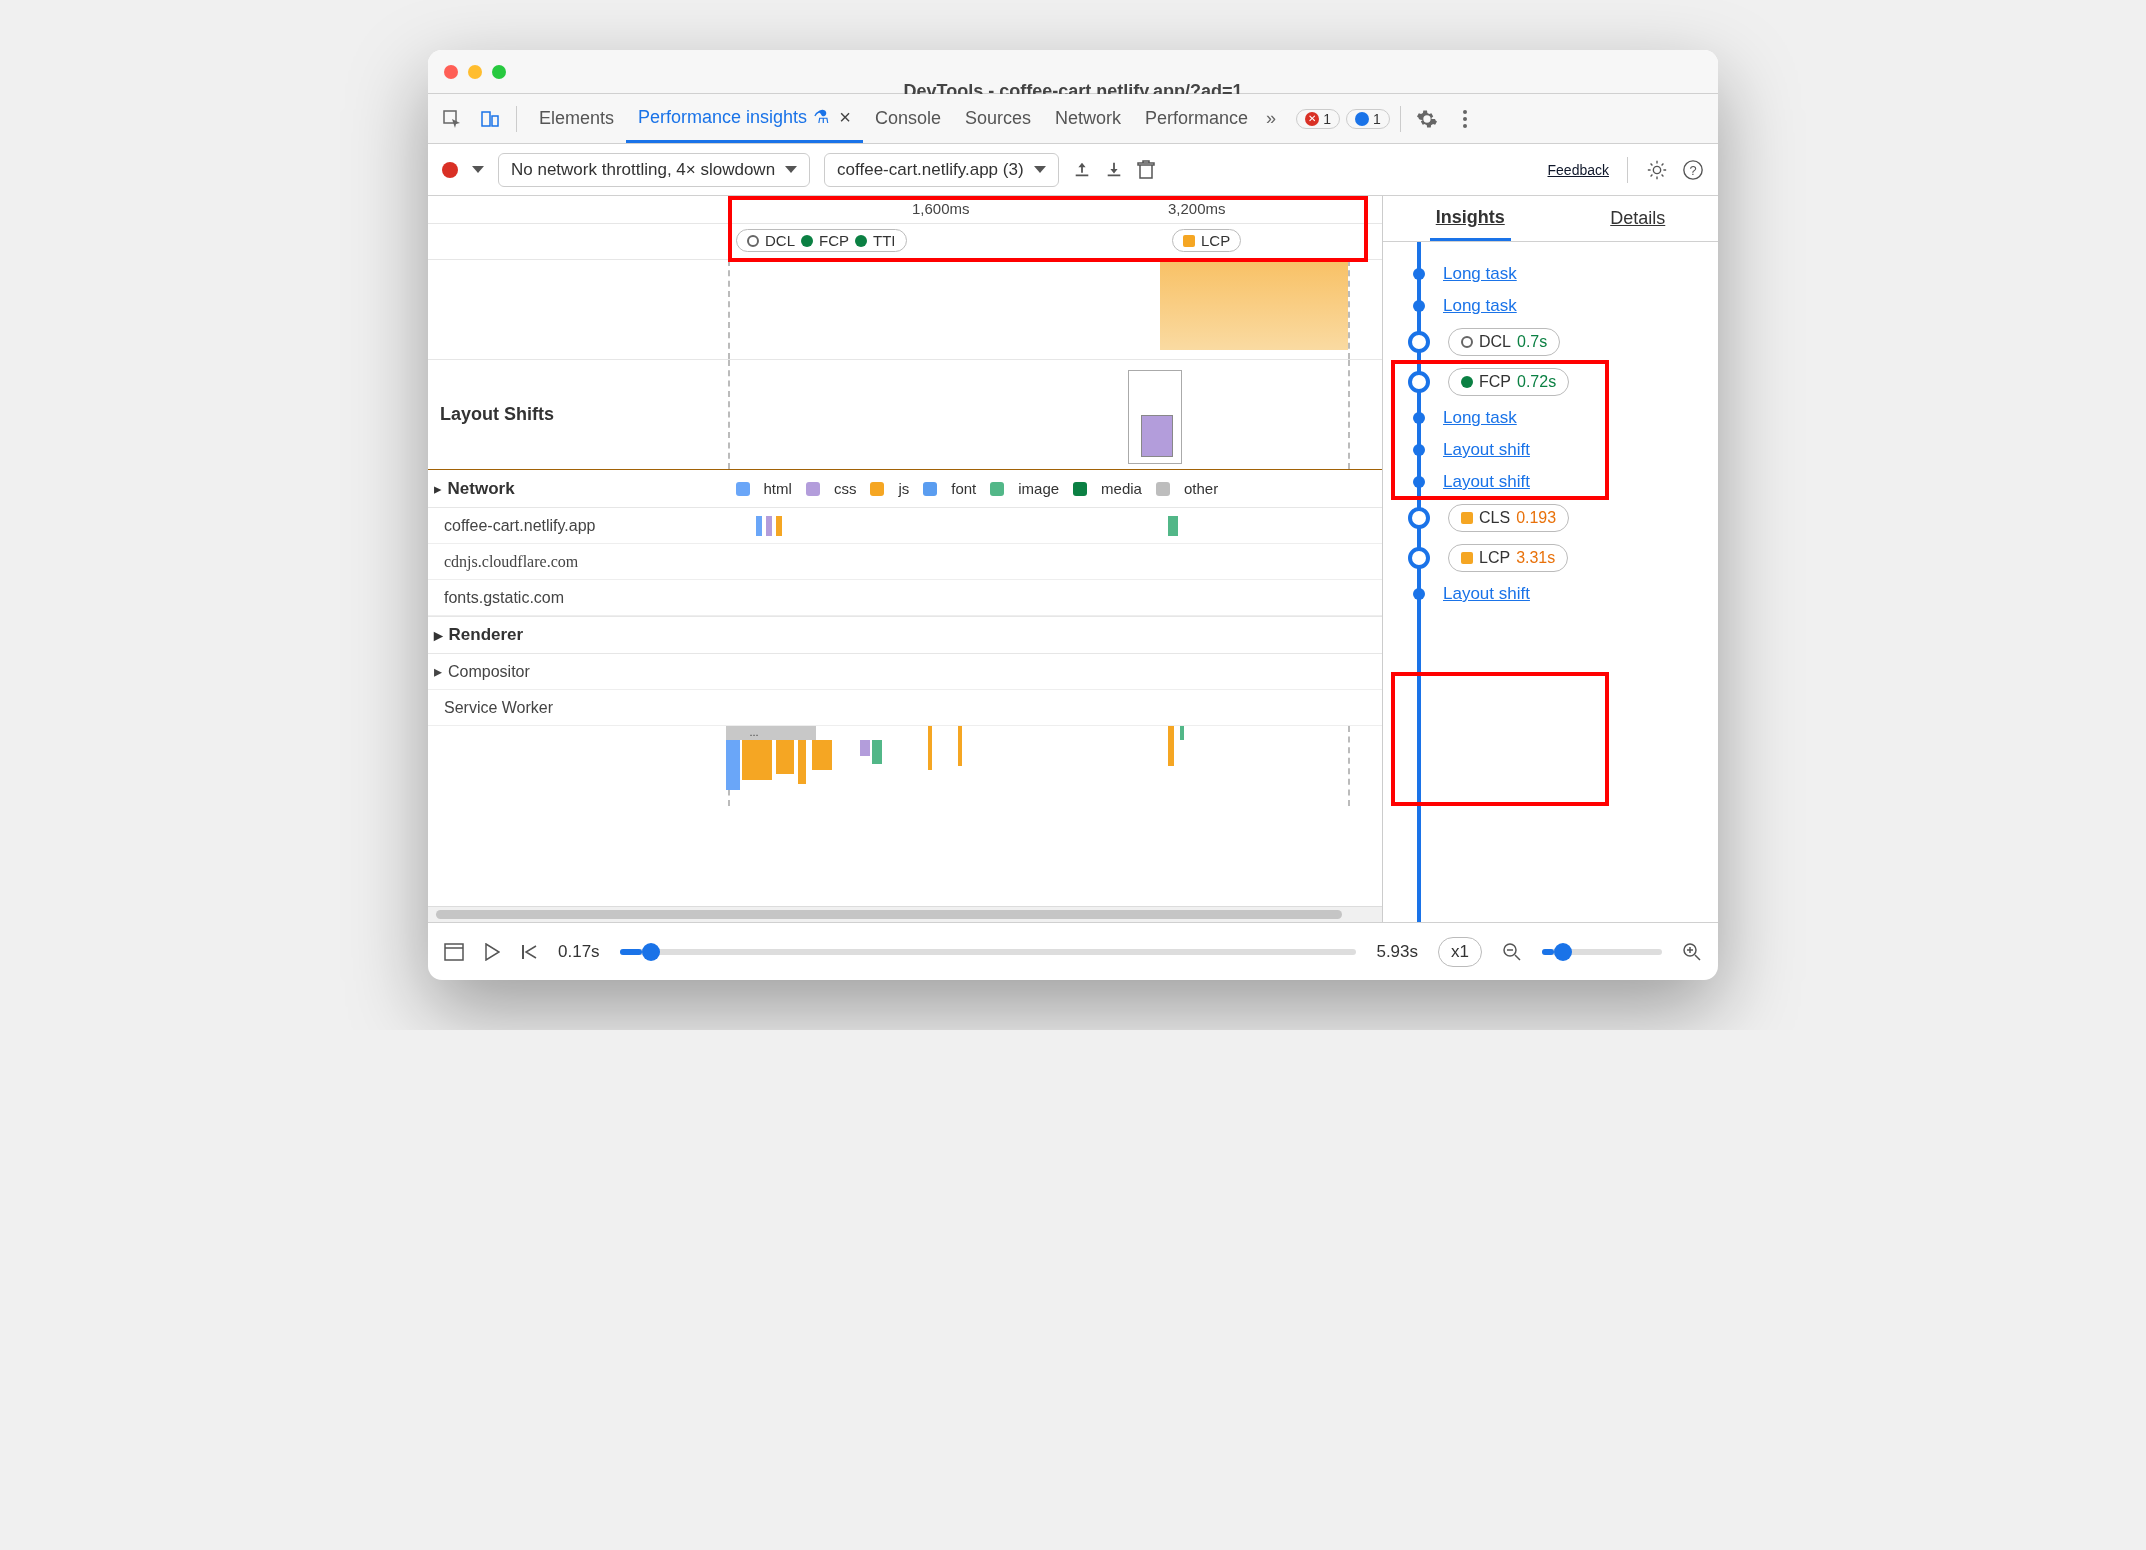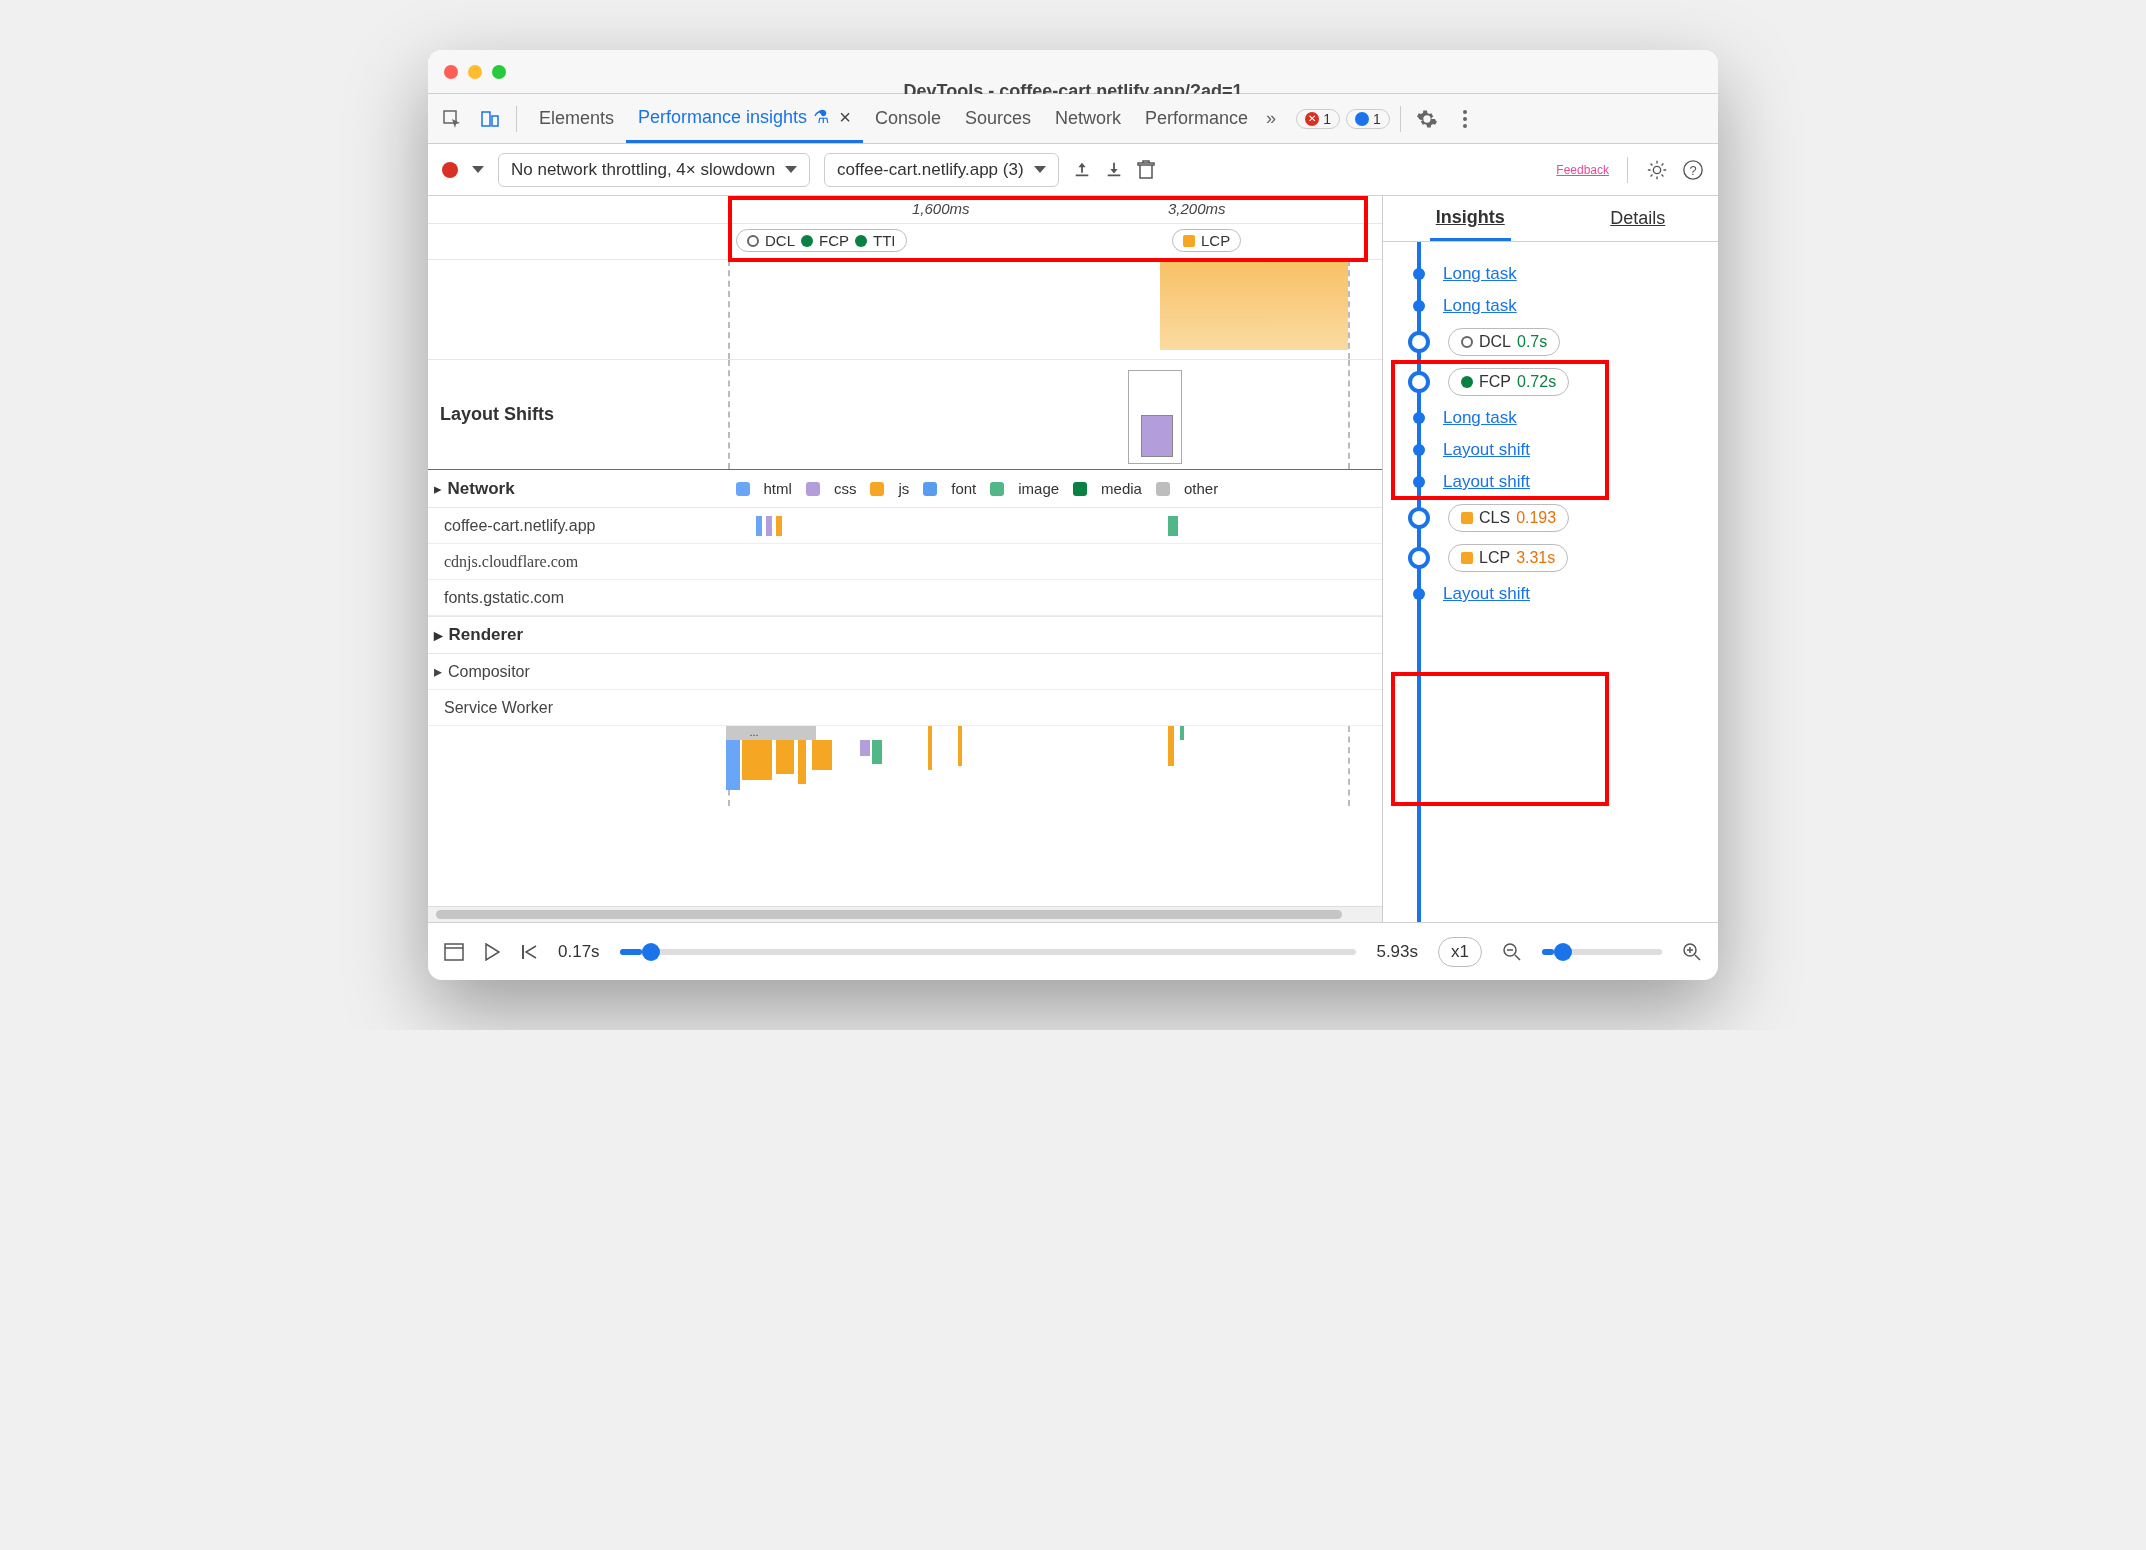--- a/index.html
+++ b/index.html
@@ -25,33 +25,33 @@
 .badge .bi { width: 14px; height: 14px; border-radius: 50%; display: inline-block; }
 .badge.err .bi { background: #d93025; } .badge.info .bi { background: #1a73e8; }
 .chev { font-size: 18px; color: #666; }
 
 
 .toolbar { height: 52px; display: flex; align-items: center; border-bottom: 1px solid #d0d0d0; padding: 0 14px; gap: 14px; flex-shrink: 0; }
 .rec { width: 16px; height: 16px; border-radius: 50%; background: #d93025; }
 .tri-down { display: inline-block; width: 0; height: 0; border-left: 6px solid transparent; border-right: 6px solid transparent; border-top: 7px solid #555; }
 .sel { border: 1px solid #ccc; border-radius: 6px; padding: 6px 12px; display: flex; align-items: center; gap: 10px; font-size: 17px; background: #fff; }
 .tool-ico { font-size: 20px; color: #555; cursor: pointer; }
-.link { color: #ec4899; text-decoration: underline; cursor: pointer; font-size: 12px; }
+.link { color: #0f172a; text-decoration: underline; cursor: pointer; font-size: 14px; }
 
 
 .body { flex: 1; display: flex; overflow: hidden; }
 .left { flex: 1; display: flex; flex-direction: column; overflow: hidden; border-right: 1px solid #ccc; position: relative; }
 .right { width: 335px; display: flex; flex-direction: column; }
 
 
 .timeline { position: relative; flex: 1; overflow: hidden; }
 .redbox { position: absolute; border: 4px solid #f00; pointer-events: none; z-index: 5; }
 .redbox.tl { left: 300px; top: 0; width: 640px; height: 66px; }
 .tl-labels { height: 28px; border-bottom: 1px solid #e6e6e6; position: relative; font-size: 15px; color: #444; }
-.tl-lab { position: absolute; top: 4px; font-style: italic; }
+.tl-lab { position: absolute; top: 4px; }
 .tl-pills { height: 36px; border-bottom: 1px solid #e6e6e6; position: relative; }
 .pill { position: absolute; top: 5px; border: 1px solid #bbb; border-radius: 14px; padding: 2px 10px; font-size: 15px; display: flex; align-items: center; gap: 6px; background: #fff; }
 .pc { width: 12px; height: 12px; border-radius: 50%; }
 .pc.open { border: 2px solid #666; background: #fff; }
 .pc.g { background: #0b8043; } .pc.o { background: #f5a623; border-radius: 2px; }
 .filmstrip { height: 100px; border-bottom: 1px solid #e6e6e6; position: relative; }
 .fs-block { position: absolute; top: 0; height: 90px; background: linear-gradient(#f5a623, #f8cb7a); opacity: 0.7; }
 .ls-row { height: 110px; border-bottom: 1px solid #a16207; position: relative; display: flex; align-items: center; }
 .ls-row .lbl { font-weight: 600; padding-left: 12px; font-size: 18px; }
 .thumb { position: absolute; left: 700px; top: 10px; width: 54px; height: 94px; border: 1px solid #aaa; background: #fff; }

